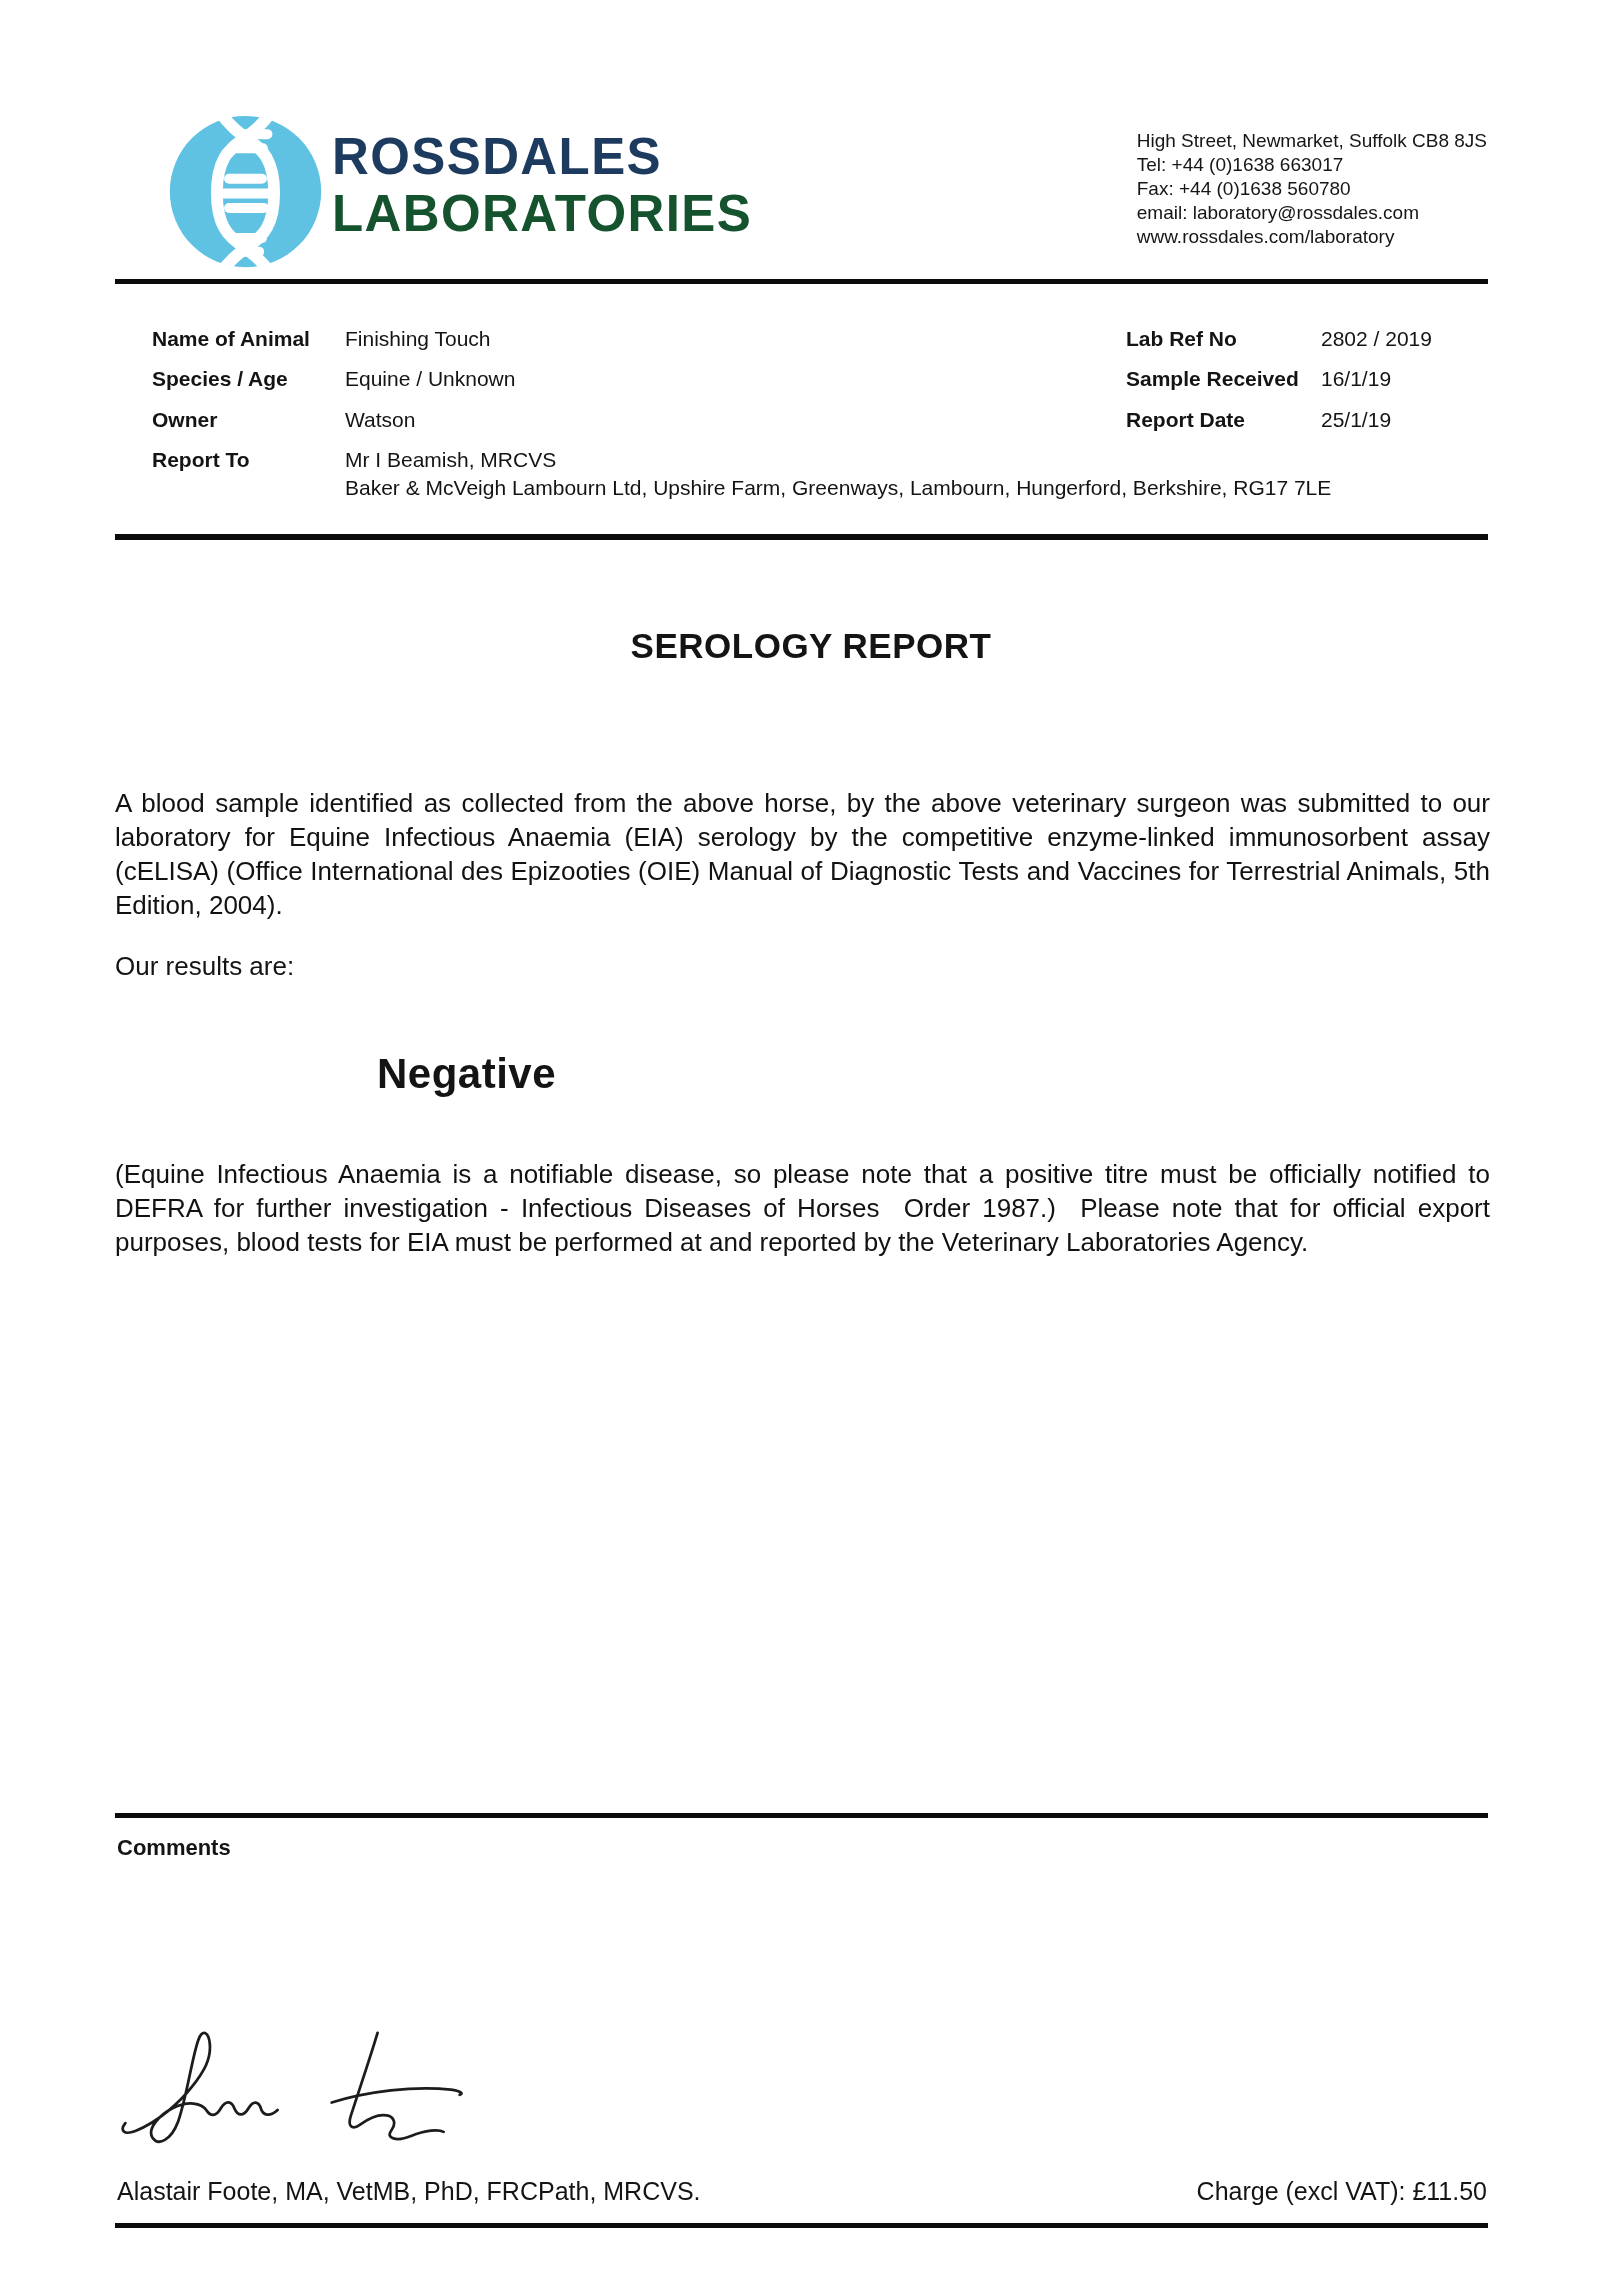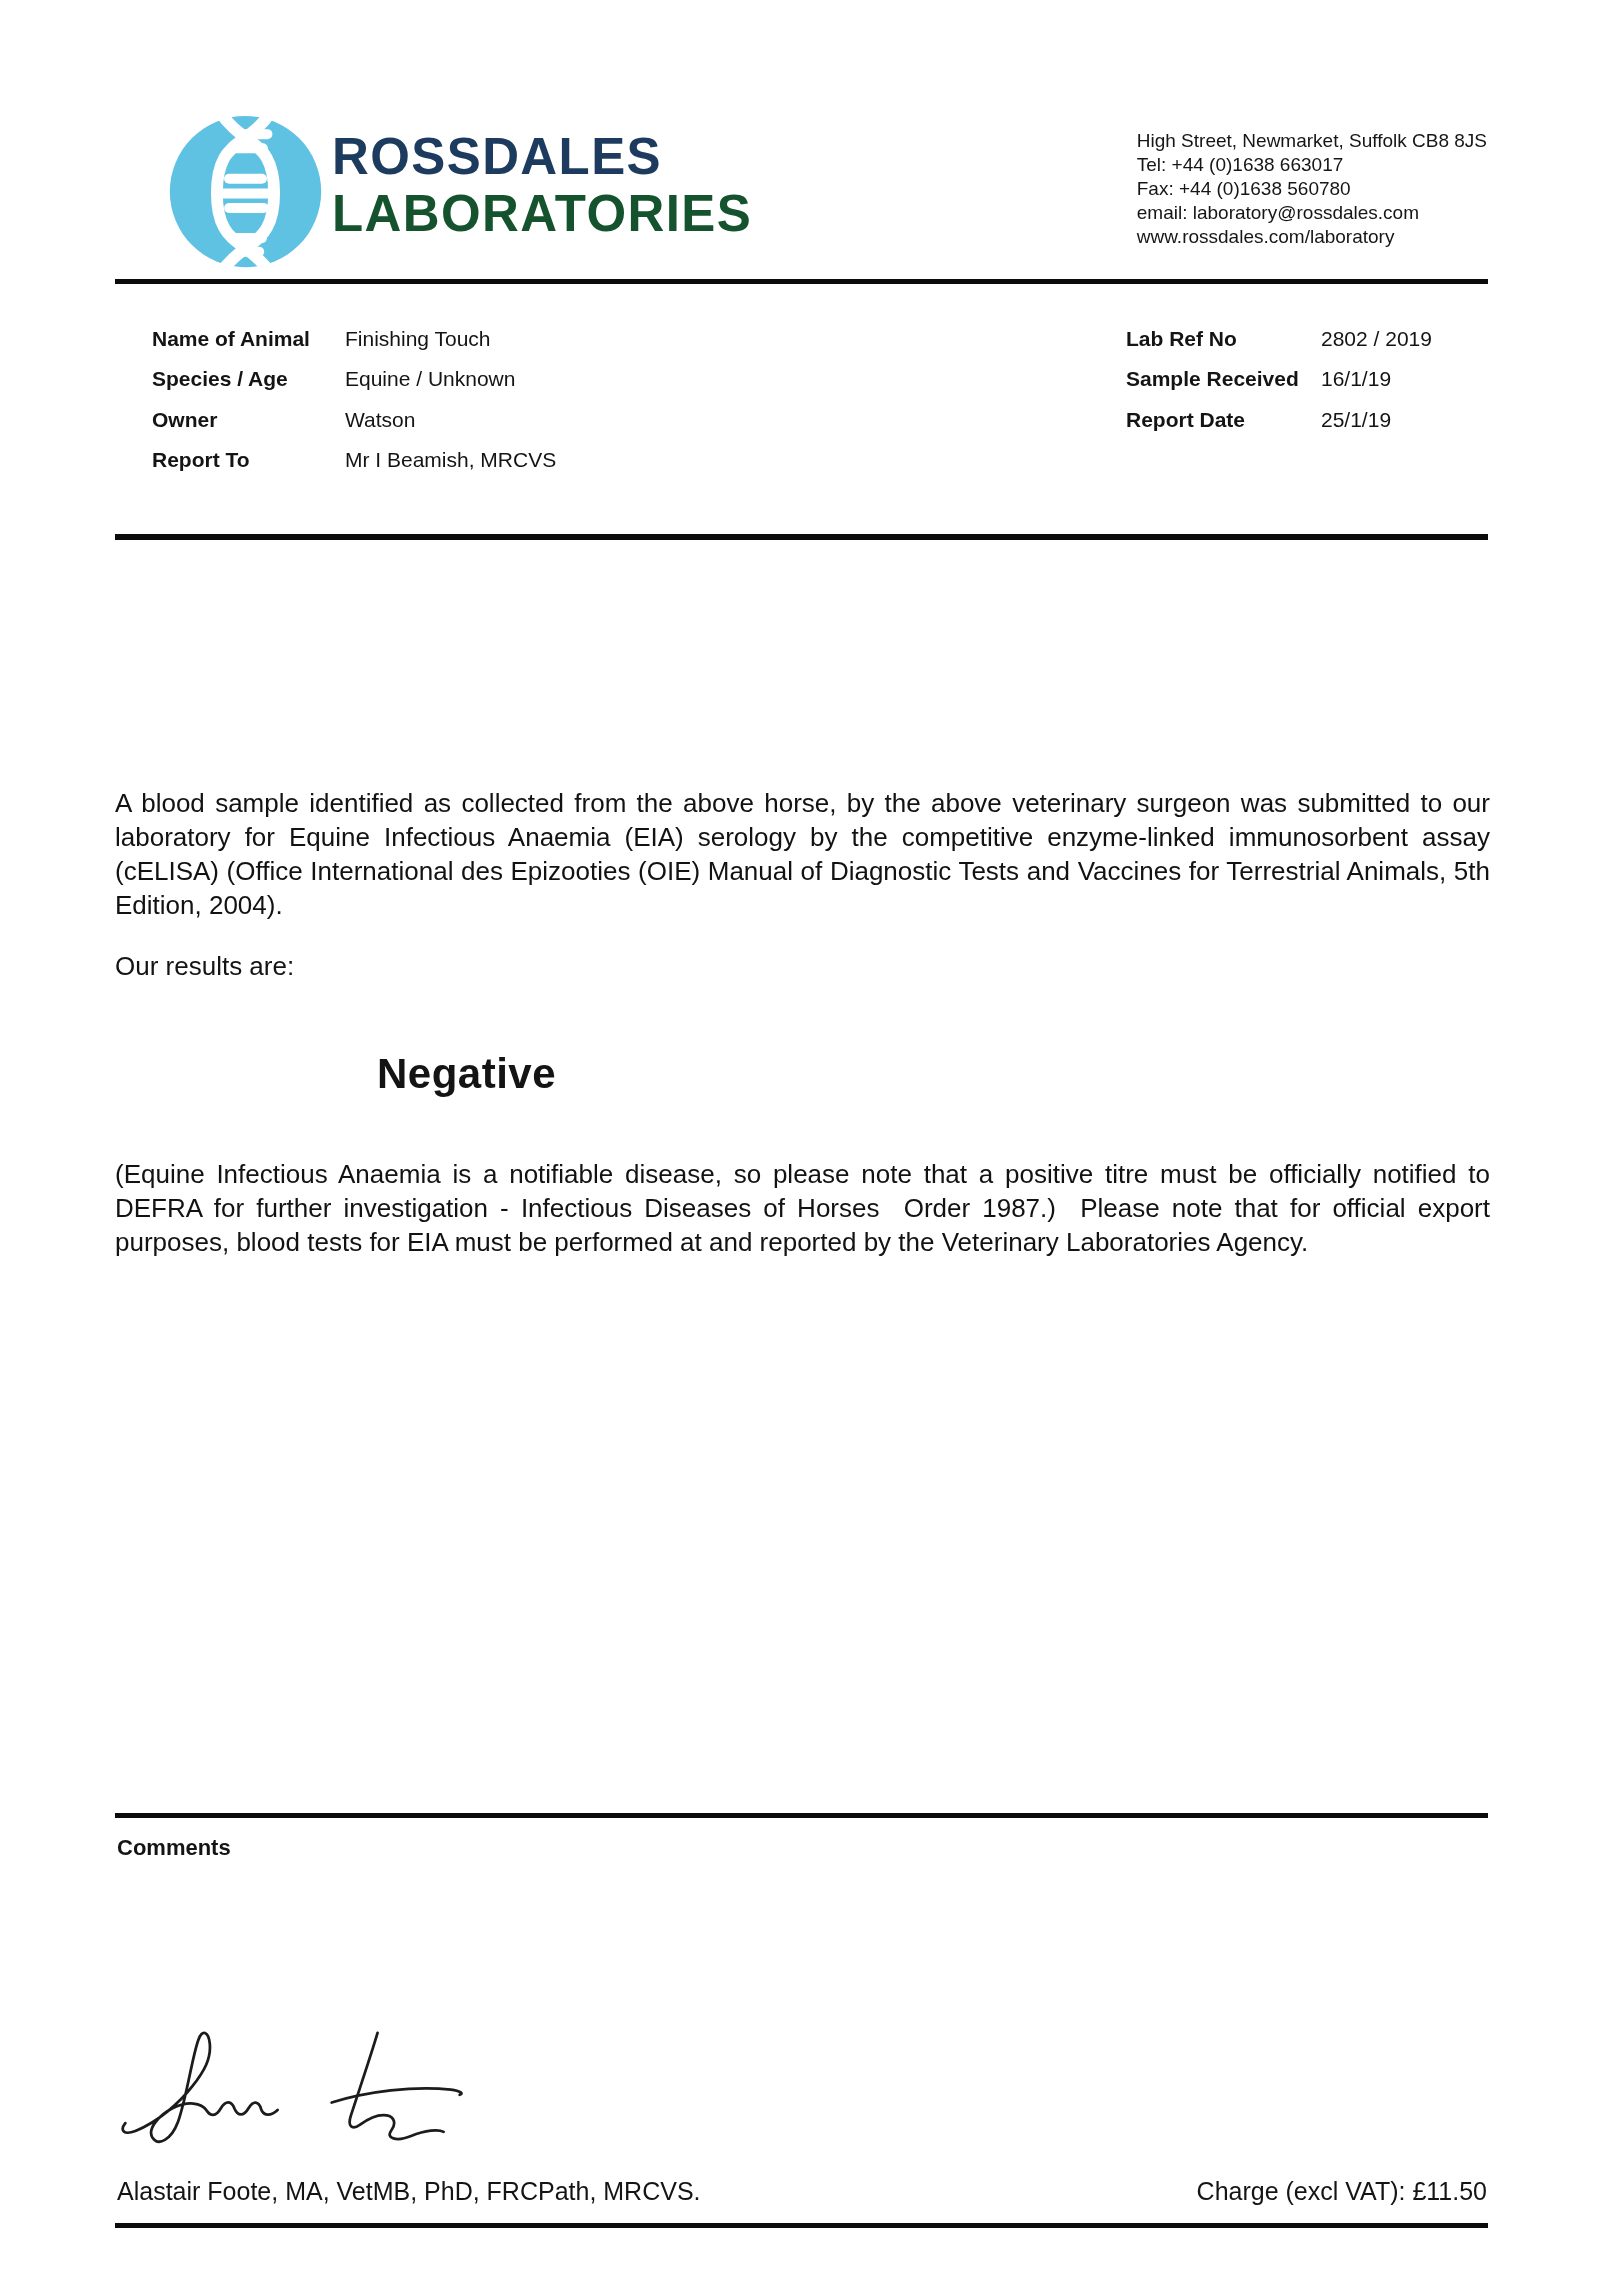--- a/index.html
+++ b/index.html
@@ -86,33 +86,35 @@
   <div class="info-value" style="left:345px; top:327px">Finishing Touch</div>
 
   <div class="info-label" style="left:152px; top:367px">Species / Age</div>
   <div class="info-value" style="left:345px; top:367px">Equine / Unknown</div>
 
   <div class="info-label" style="left:152px; top:408px">Owner</div>
   <div class="info-value" style="left:345px; top:408px">Watson</div>
 
   <div class="info-label" style="left:152px; top:448px">Report To</div>
   <div class="info-value" style="left:345px; top:448px">Mr I Beamish, MRCVS</div>
+  <div class="report-to-line2" style="left:345px; top:476px">Baker &amp; McVeigh Lambourn Ltd, Upshire Farm, Greenways, Lambourn, Hungerford, Berkshire, RG17 7LE</div>
 
   <div class="info-label" style="left:1126px; top:327px">Lab Ref No</div>
   <div class="info-value" style="left:1321px; top:327px">2802 / 2019</div>
 
   <div class="info-label" style="left:1126px; top:367px">Sample Received</div>
   <div class="info-value" style="left:1321px; top:367px">16/1/19</div>
 
   <div class="info-label" style="left:1126px; top:408px">Report Date</div>
   <div class="info-value" style="left:1321px; top:408px">25/1/19</div>
 
   <div class="rule" style="top:534px; height:6px"></div>
 
   <div class="title-block">
+    <div>SEROLOGY REPORT</div>
   </div>
 
   <div class="para para1">A blood sample identified as collected from the above horse, by the above veterinary surgeon was submitted to our laboratory for Equine Infectious Anaemia (EIA) serology by the competitive enzyme-linked immunosorbent assay (cELISA) (Office International des Epizooties (OIE) Manual of Diagnostic Tests and Vaccines for Terrestrial Animals, 5th Edition, 2004).</div>
 
   <div class="results-intro">Our results are:</div>
 
   <div class="result-value">Negative</div>
 
   <div class="para para2">(Equine Infectious Anaemia is a notifiable disease, so please note that a positive titre must be officially notified to DEFRA for further investigation - Infectious Diseases of Horses  Order 1987.)  Please note that for official export purposes, blood tests for EIA must be performed at and reported by the Veterinary Laboratories Agency.</div>
 

